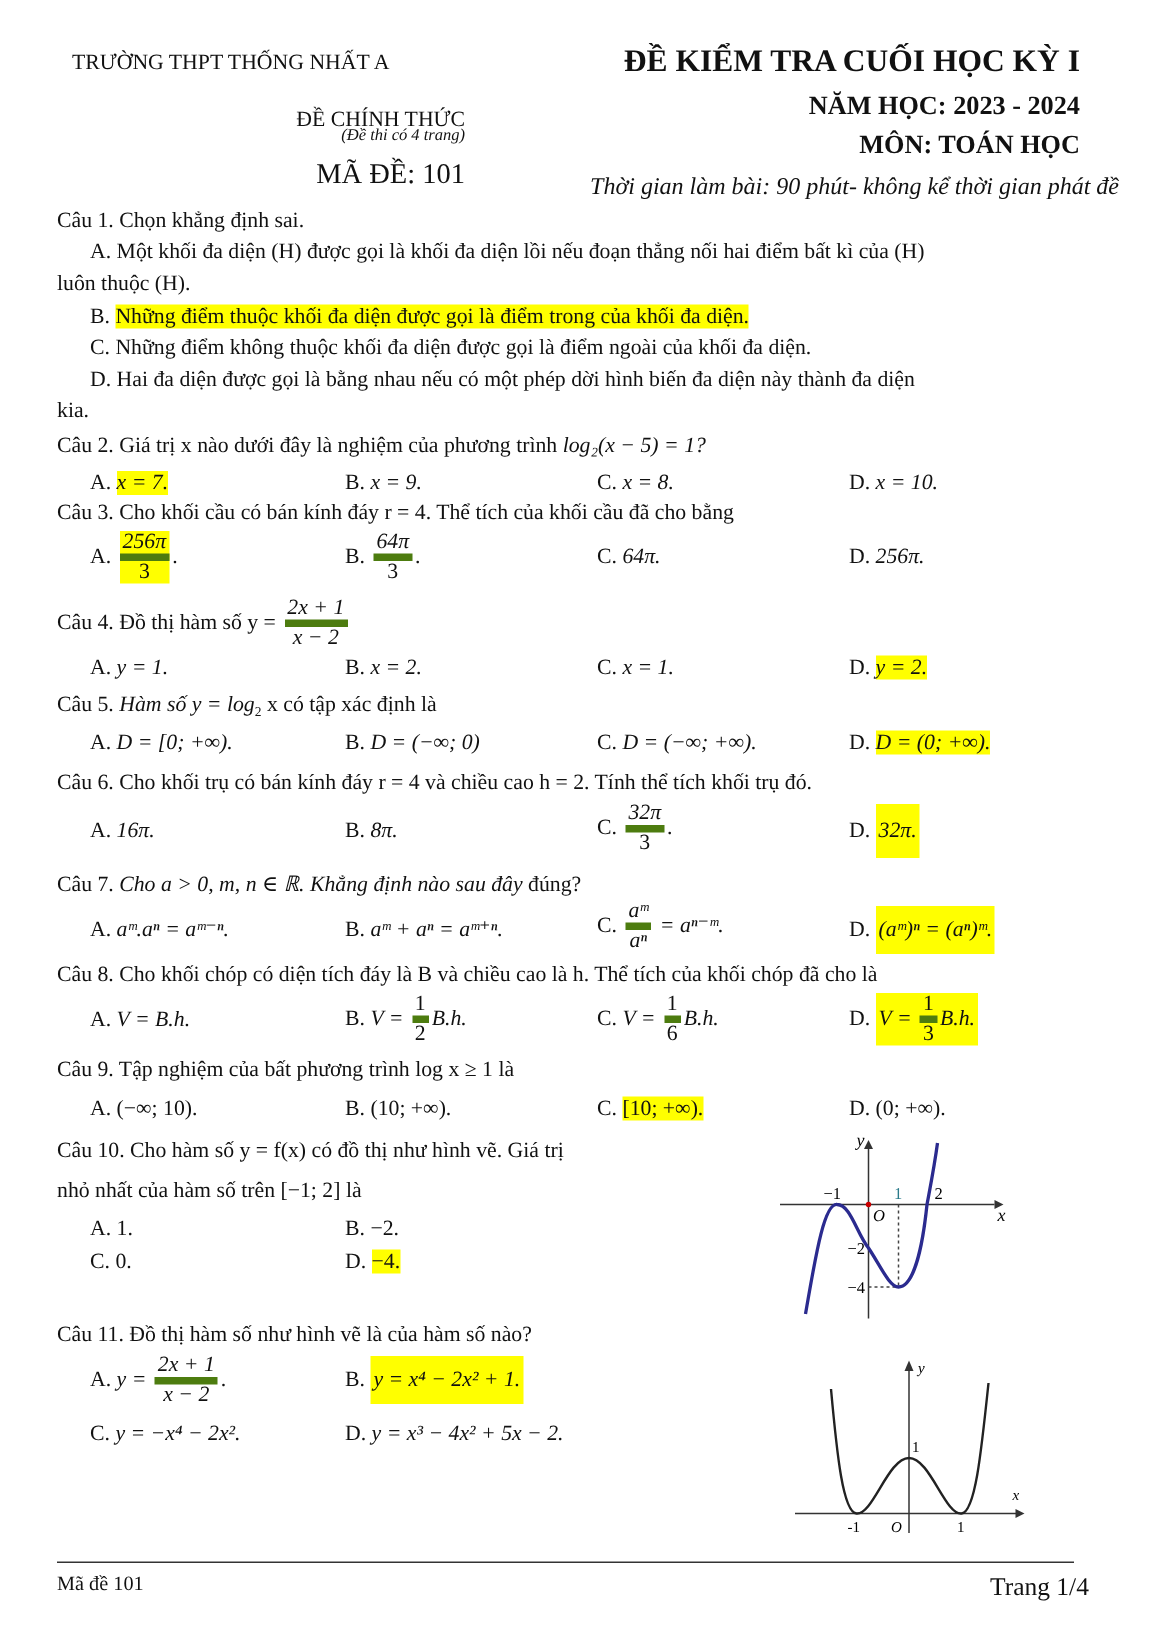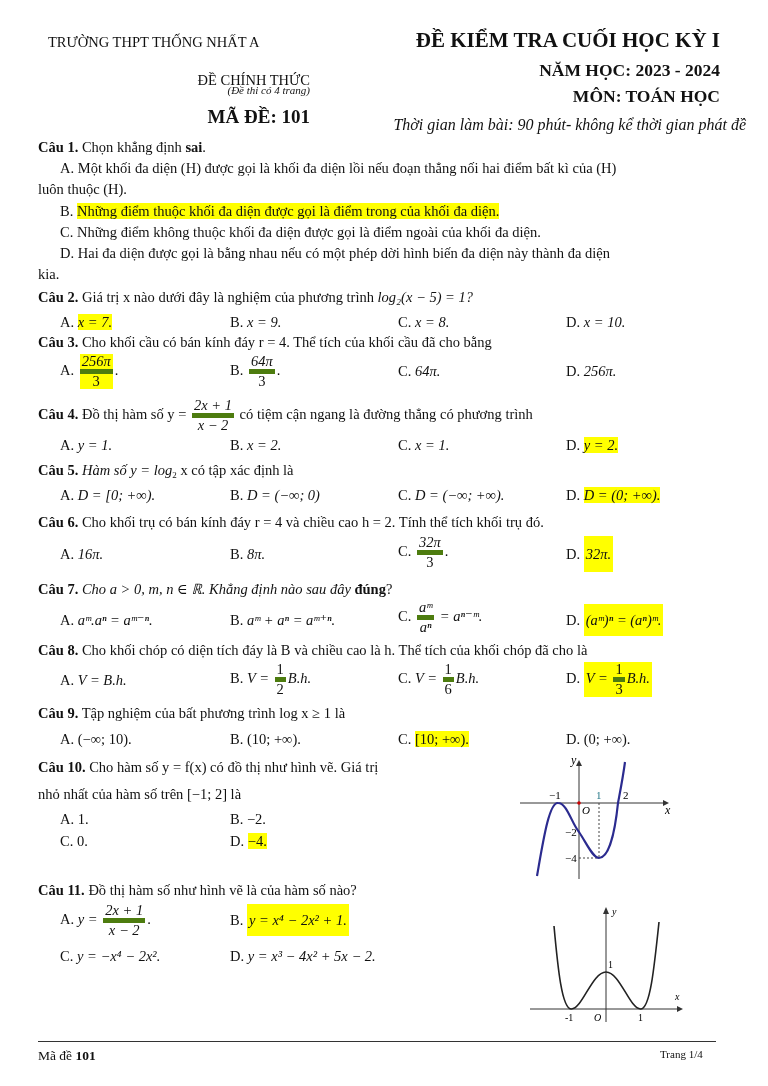--- a/index.html
+++ b/index.html
@@ -1,21 +1,21 @@
 <!DOCTYPE html>
 <html><head>
 <meta charset="utf-8">
 <style>
   * { box-sizing: border-box; margin: 0; padding: 0; }
   html, body { width: 768px; height: 1086px; background: #ffffff; }
   body { position: relative; font-family: "Liberation Serif", "DejaVu Serif", serif; color: #111; font-size: 14.5px; overflow: hidden; }
   .abs { position: absolute; white-space: nowrap; }
   .hl { background: #ffff00; }
   .i { font-style: italic; }
-  .b { font-weight: bold; }
+  .b { font-weight: normal; }
   .center { text-align: right; }
   .frac { display: inline-flex; flex-direction: column; align-items: center; vertical-align: middle; line-height: 1.05; margin: 0 2px; }
   .frac .num { border-bottom: 5px solid #4d7c0f; padding: 0 2px; }
   .frac .den { padding: 0 2px; }
   sub { font-size: 9px; vertical-align: -3px; }
   .hdr-left { font-size: 14.5px; }
   .hdr-right { font-size: 19px; font-weight: bold; }
   .footer-line { position: absolute; left: 38px; top: 1041px; width: 678px; height: 1px; background: #333; }
   svg text { font-family: "Liberation Serif", serif; }
 </style>
@@ -83,21 +83,20 @@
 <div class="abs" style="left:398px; top:363px;"><span>C.</span> <span class="i">64π.</span></div>
 <div class="abs" style="left:566px; top:363px;"><span>D.</span> <span class="i">256π.</span></div>
 
 <div class="abs" style="left:38px; top:398px;">
   <span class="b">Câu 4.</span>
   <span>Đồ thị hàm số y =</span>
   <span class="frac i">
       <span class="num">2x + 1</span>
       <span class="den">x − 2</span>
     </span>
-  <span>có tiệm cận ngang là đường thẳng có phương trình</span>
 </div>
 <div class="abs" style="left:60px; top:437px;"><span>A.</span> <span class="i">y = 1.</span></div>
 <div class="abs" style="left:230px; top:437px;"><span>B.</span> <span class="i">x = 2.</span></div>
 <div class="abs" style="left:398px; top:437px;"><span>C.</span> <span class="i">x = 1.</span></div>
 <div class="abs" style="left:566px; top:437px;"><span>D.</span> <span class="hl i">y = 2.</span></div>
 
 <div class="abs" style="left:38px; top:462px;">
   <span class="b">Câu 5.</span>
   <span class="i">Hàm số y = log</span><sub>2</sub><span> x  có tập xác định là</span>
 </div>
@@ -230,13 +229,13 @@
   <text x="74" y="121" font-size="10" font-style="italic">O</text>
   <text x="45" y="121" font-size="10">-1</text>
   <text x="118" y="121" font-size="10">1</text>
   <text x="88" y="68" font-size="10">1</text>
 </svg>
 
 <div class="footer-line"></div>
 <div class="abs" style="left:38px; top:1048px; font-size:13.5px;">
   <span>Mã đề</span> <span class="b">101</span>
 </div>
-<div class="abs" style="left:660px; top:1048px; font-size:11px;">Trang 1/4</div>
+<div class="abs" style="left:660px; top:1048px; font-size:17px;">Trang 1/4</div>
 
 </body></html>

